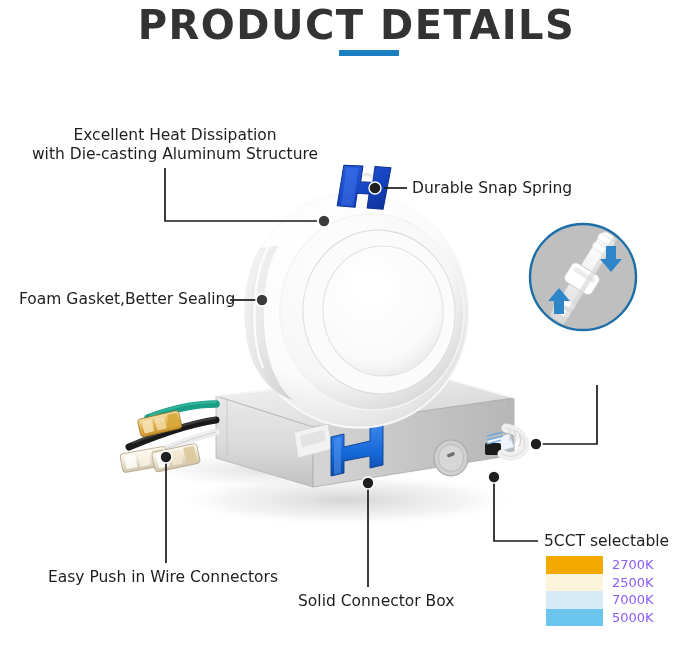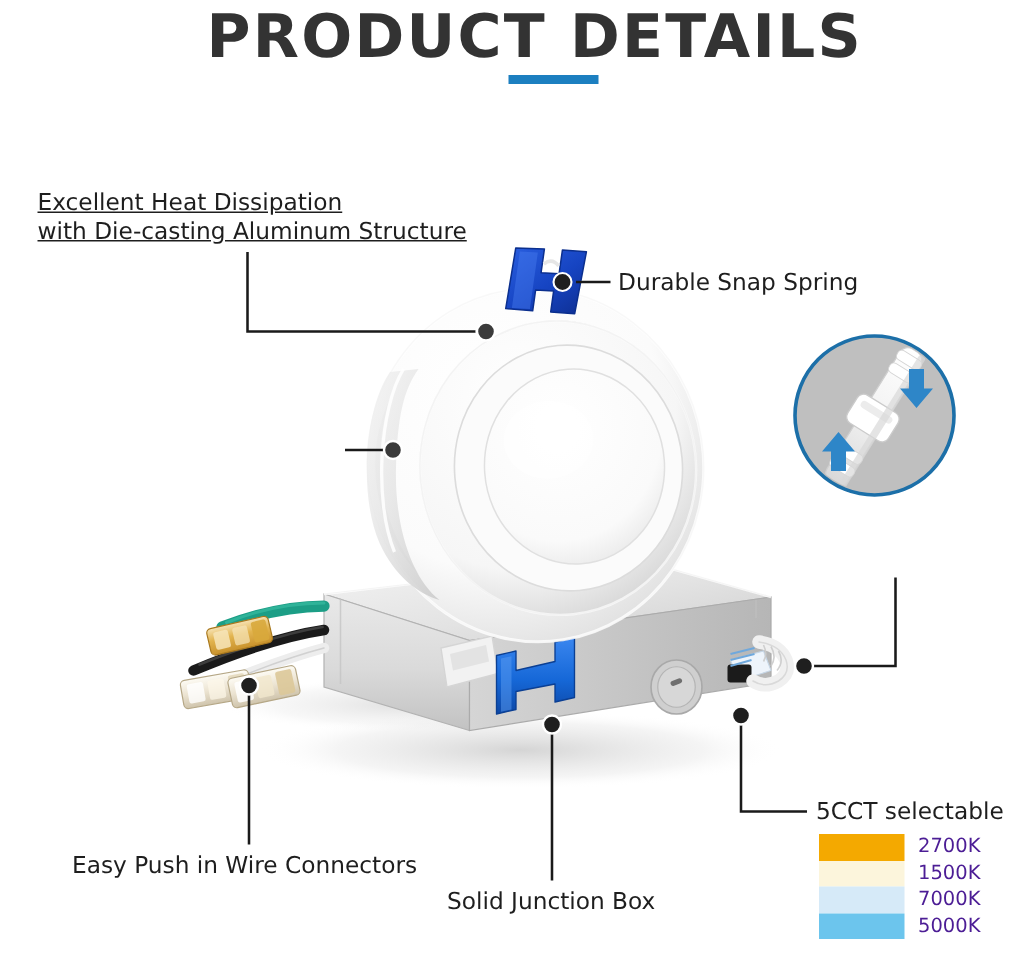--- a/index.html
+++ b/index.html
@@ -39,21 +39,21 @@
     width: 60px; height: 6px;
     background: #1C7FC0;
   }
   .callout {
     position: absolute;
     font-size: 15.5px;
     line-height: 19px;
     color: #1e1e1e;
     white-space: pre-line;
   }
-  .co-heat      { left: 8px;   top: 126px; width: 300px; text-align: left; text-decoration: underline; }
+  .co-heat      { left: 8px;   top: 126px; width: 300px; text-align: center; }
   .co-snap      { left: 395px; top: 179px; text-align: right; }
   .co-foam      { left: 2px;   top: 290px; text-align: left; }
   .co-twist     { left: 460px; top: 345px; width: 218px; text-align: center; }
   .co-easypush  { left: 31px;  top: 568px; text-align: right; }
   .co-junction  { left: 281px; top: 592px; text-align: left; }
   .co-cct       { left: 527px; top: 532px; text-align: right; }
 
   .swatch-table {
     position: absolute;
     left: 529px; top: 556px;
@@ -64,21 +64,21 @@
     align-items: center;
     height: 17.6px;
   }
   .swatch-chip {
     width: 57px;
     height: 17.6px;
     flex: 0 0 57px;
   }
   .swatch-label {
     font-size: 13px;
-    color: #4c1d95;
+    color: #8b5cf6;
     padding-left: 9px;
     line-height: 17.6px;
   }
   svg.art {
     position: absolute;
     left: 0; top: 0;
     width: 679px;
     height: 651px;
     pointer-events: none;
   }
@@ -335,36 +335,37 @@
   </svg>
 
   <div class="page-title">PRODUCT DETAILS</div>
   <div class="title-rule" style="background: rgb(28, 127, 192);"></div>
 
   <div class="callout co-heat">Excellent Heat Dissipation
 with Die-casting Aluminum Structure</div>
 
   <div class="callout co-snap">Durable Snap Spring</div>
 
+  <div class="callout co-foam">Foam Gasket,Better Sealing</div>
 
 
   <div class="callout co-easypush">Easy Push in Wire Connectors</div>
 
-  <div class="callout co-junction">Solid Junction Box</div>
+  <div class="callout co-junction">Solid Connector Box</div>
 
   <div class="callout co-cct">5CCT selectable</div>
 
   <div class="swatch-table" id="swatch-table">
       <div class="swatch-row">
         <div class="swatch-chip" style="background: rgb(244, 169, 0);"></div>
         <div class="swatch-label">2700K</div>
       </div>
       <div class="swatch-row">
         <div class="swatch-chip" style="background: rgb(252, 245, 220);"></div>
-        <div class="swatch-label">1500K</div>
+        <div class="swatch-label">2500K</div>
       </div>
       <div class="swatch-row">
         <div class="swatch-chip" style="background: rgb(214, 234, 248);"></div>
         <div class="swatch-label">7000K</div>
       </div>
       <div class="swatch-row">
         <div class="swatch-chip" style="background: rgb(108, 197, 237);"></div>
         <div class="swatch-label">5000K</div>
       </div>
     </div>

